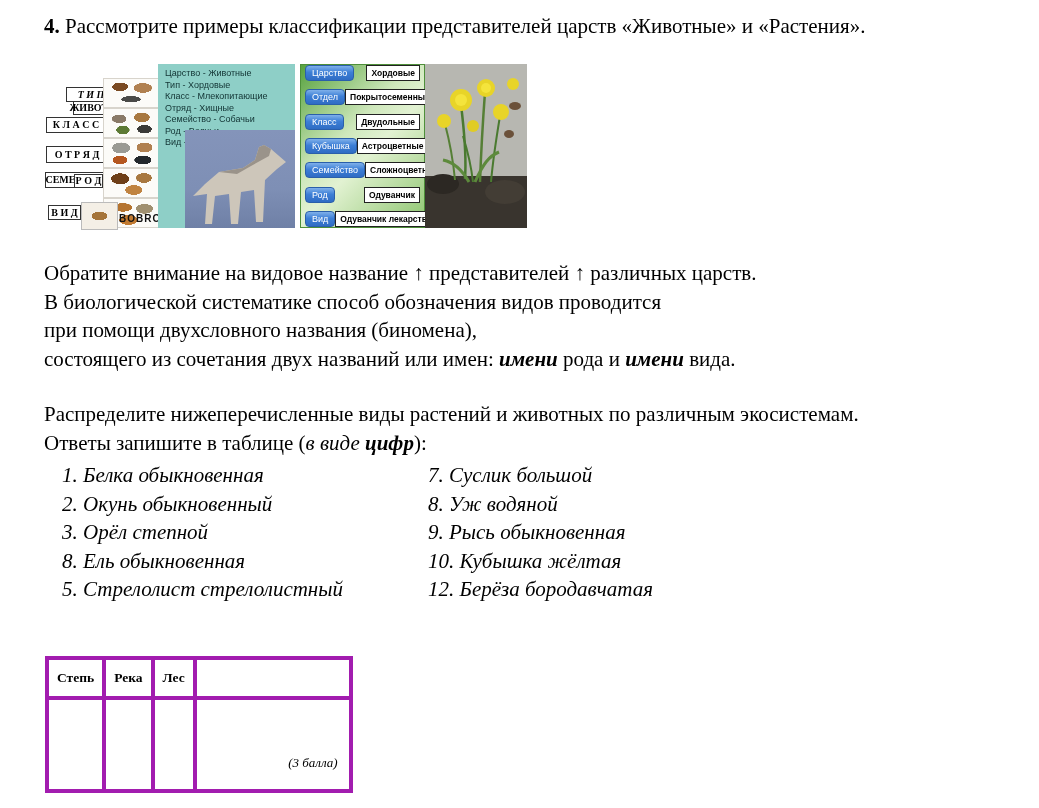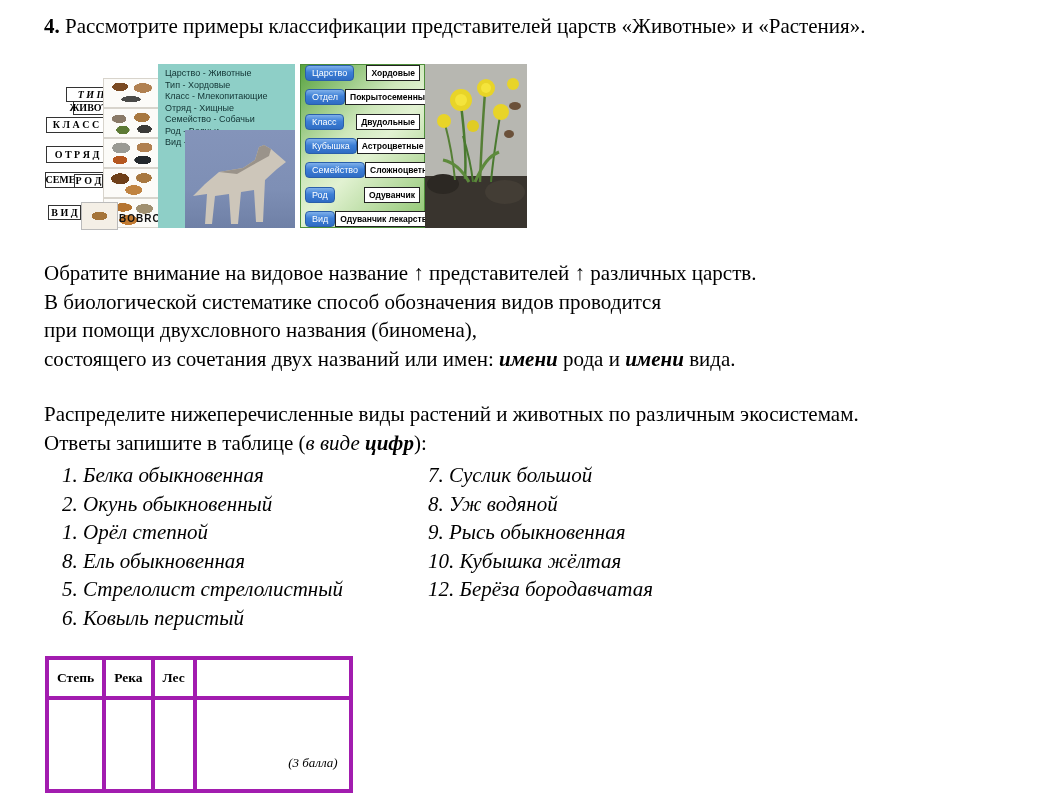--- a/index.html
+++ b/index.html
@@ -177,24 +177,23 @@
   </div>
 
   <div class="para" style="top:400px;">
     <div>Распределите нижеперечисленные виды растений и животных по различным экосистемам.</div>
     <div><span>Ответы запишите в таблице (</span><span class="it">в виде </span><span class="bi">цифр</span><span>):</span></div>
   </div>
 
   <div class="species-col" style="left:62px;top:461px;">
     <div>1. Белка обыкновенная</div>
     <div>2. Окунь обыкновенный</div>
-    <div>1. Орёл степной</div>
+    <div>3. Орёл степной</div>
     <div>8. Ель обыкновенная</div>
     <div>5. Стрелолист стрелолистный</div>
-    <div>6. Ковыль перистый</div>
   </div>
   <div class="species-col" style="left:428px;top:461px;">
     <div>7. Суслик большой</div>
     <div>8. Уж водяной</div>
     <div>9. Рысь обыкновенная</div>
     <div>10. Кубышка жёлтая</div>
     <div>12. Берёза бородавчатая</div>
   </div>
 
   <table class="answer-table">

